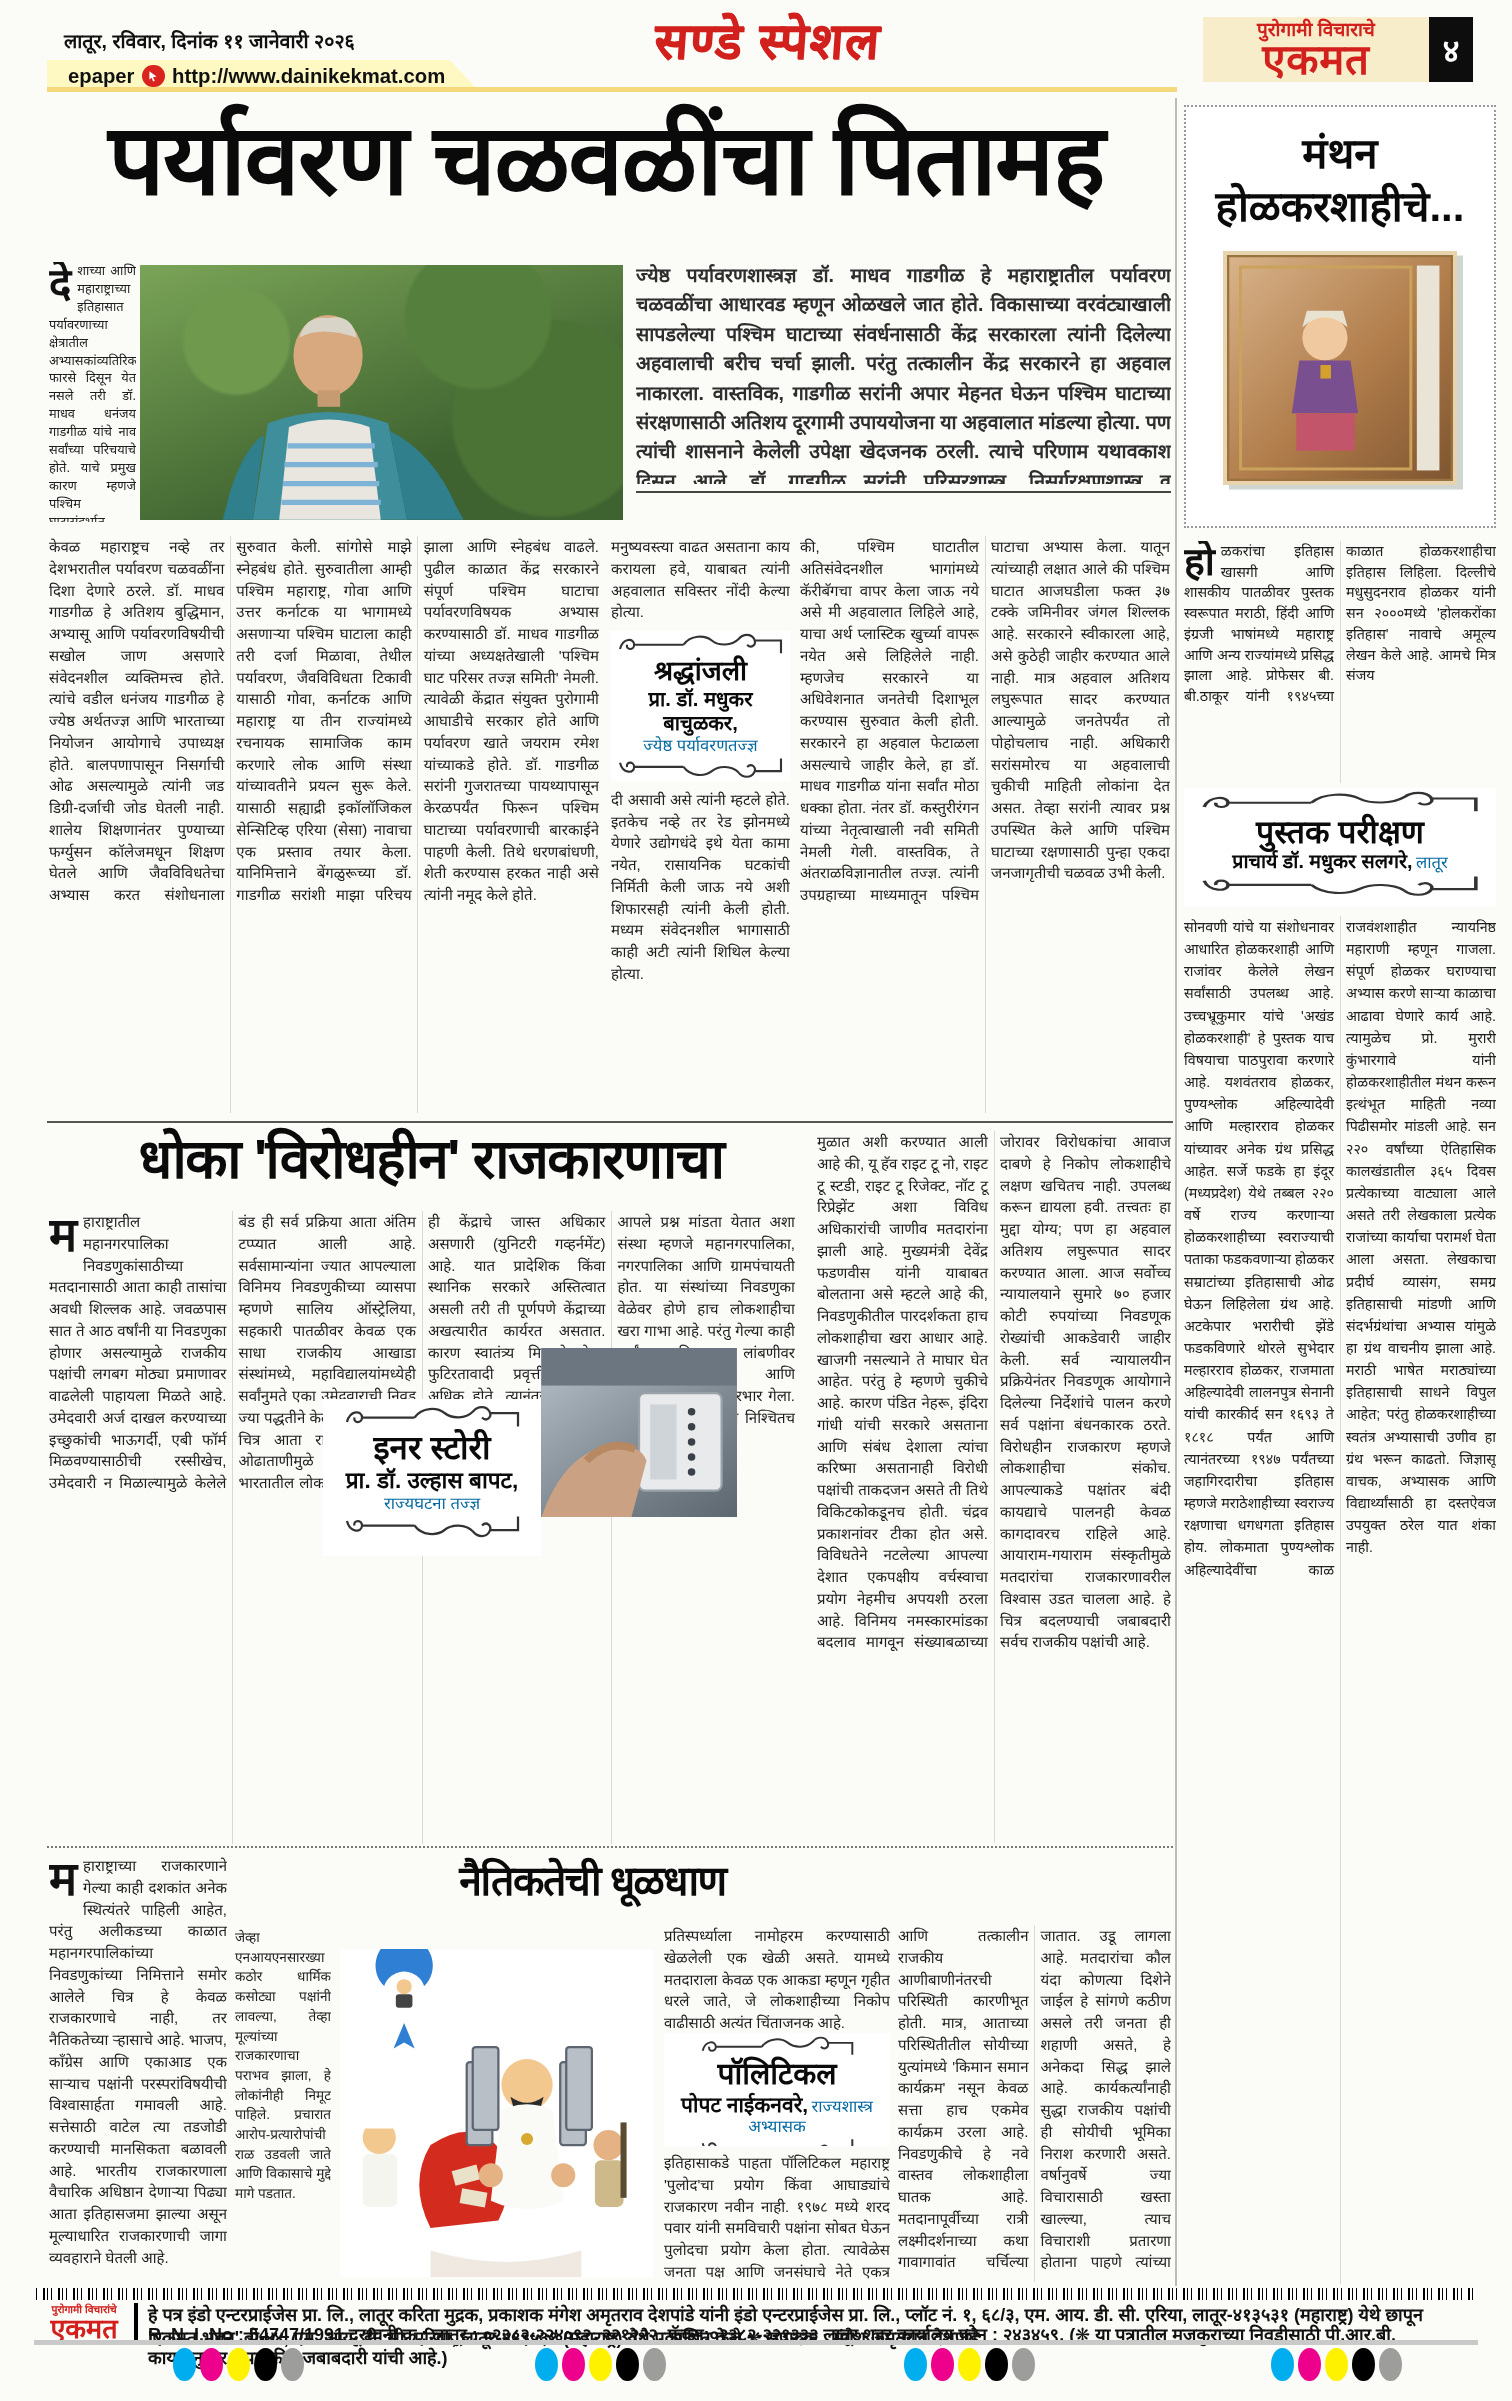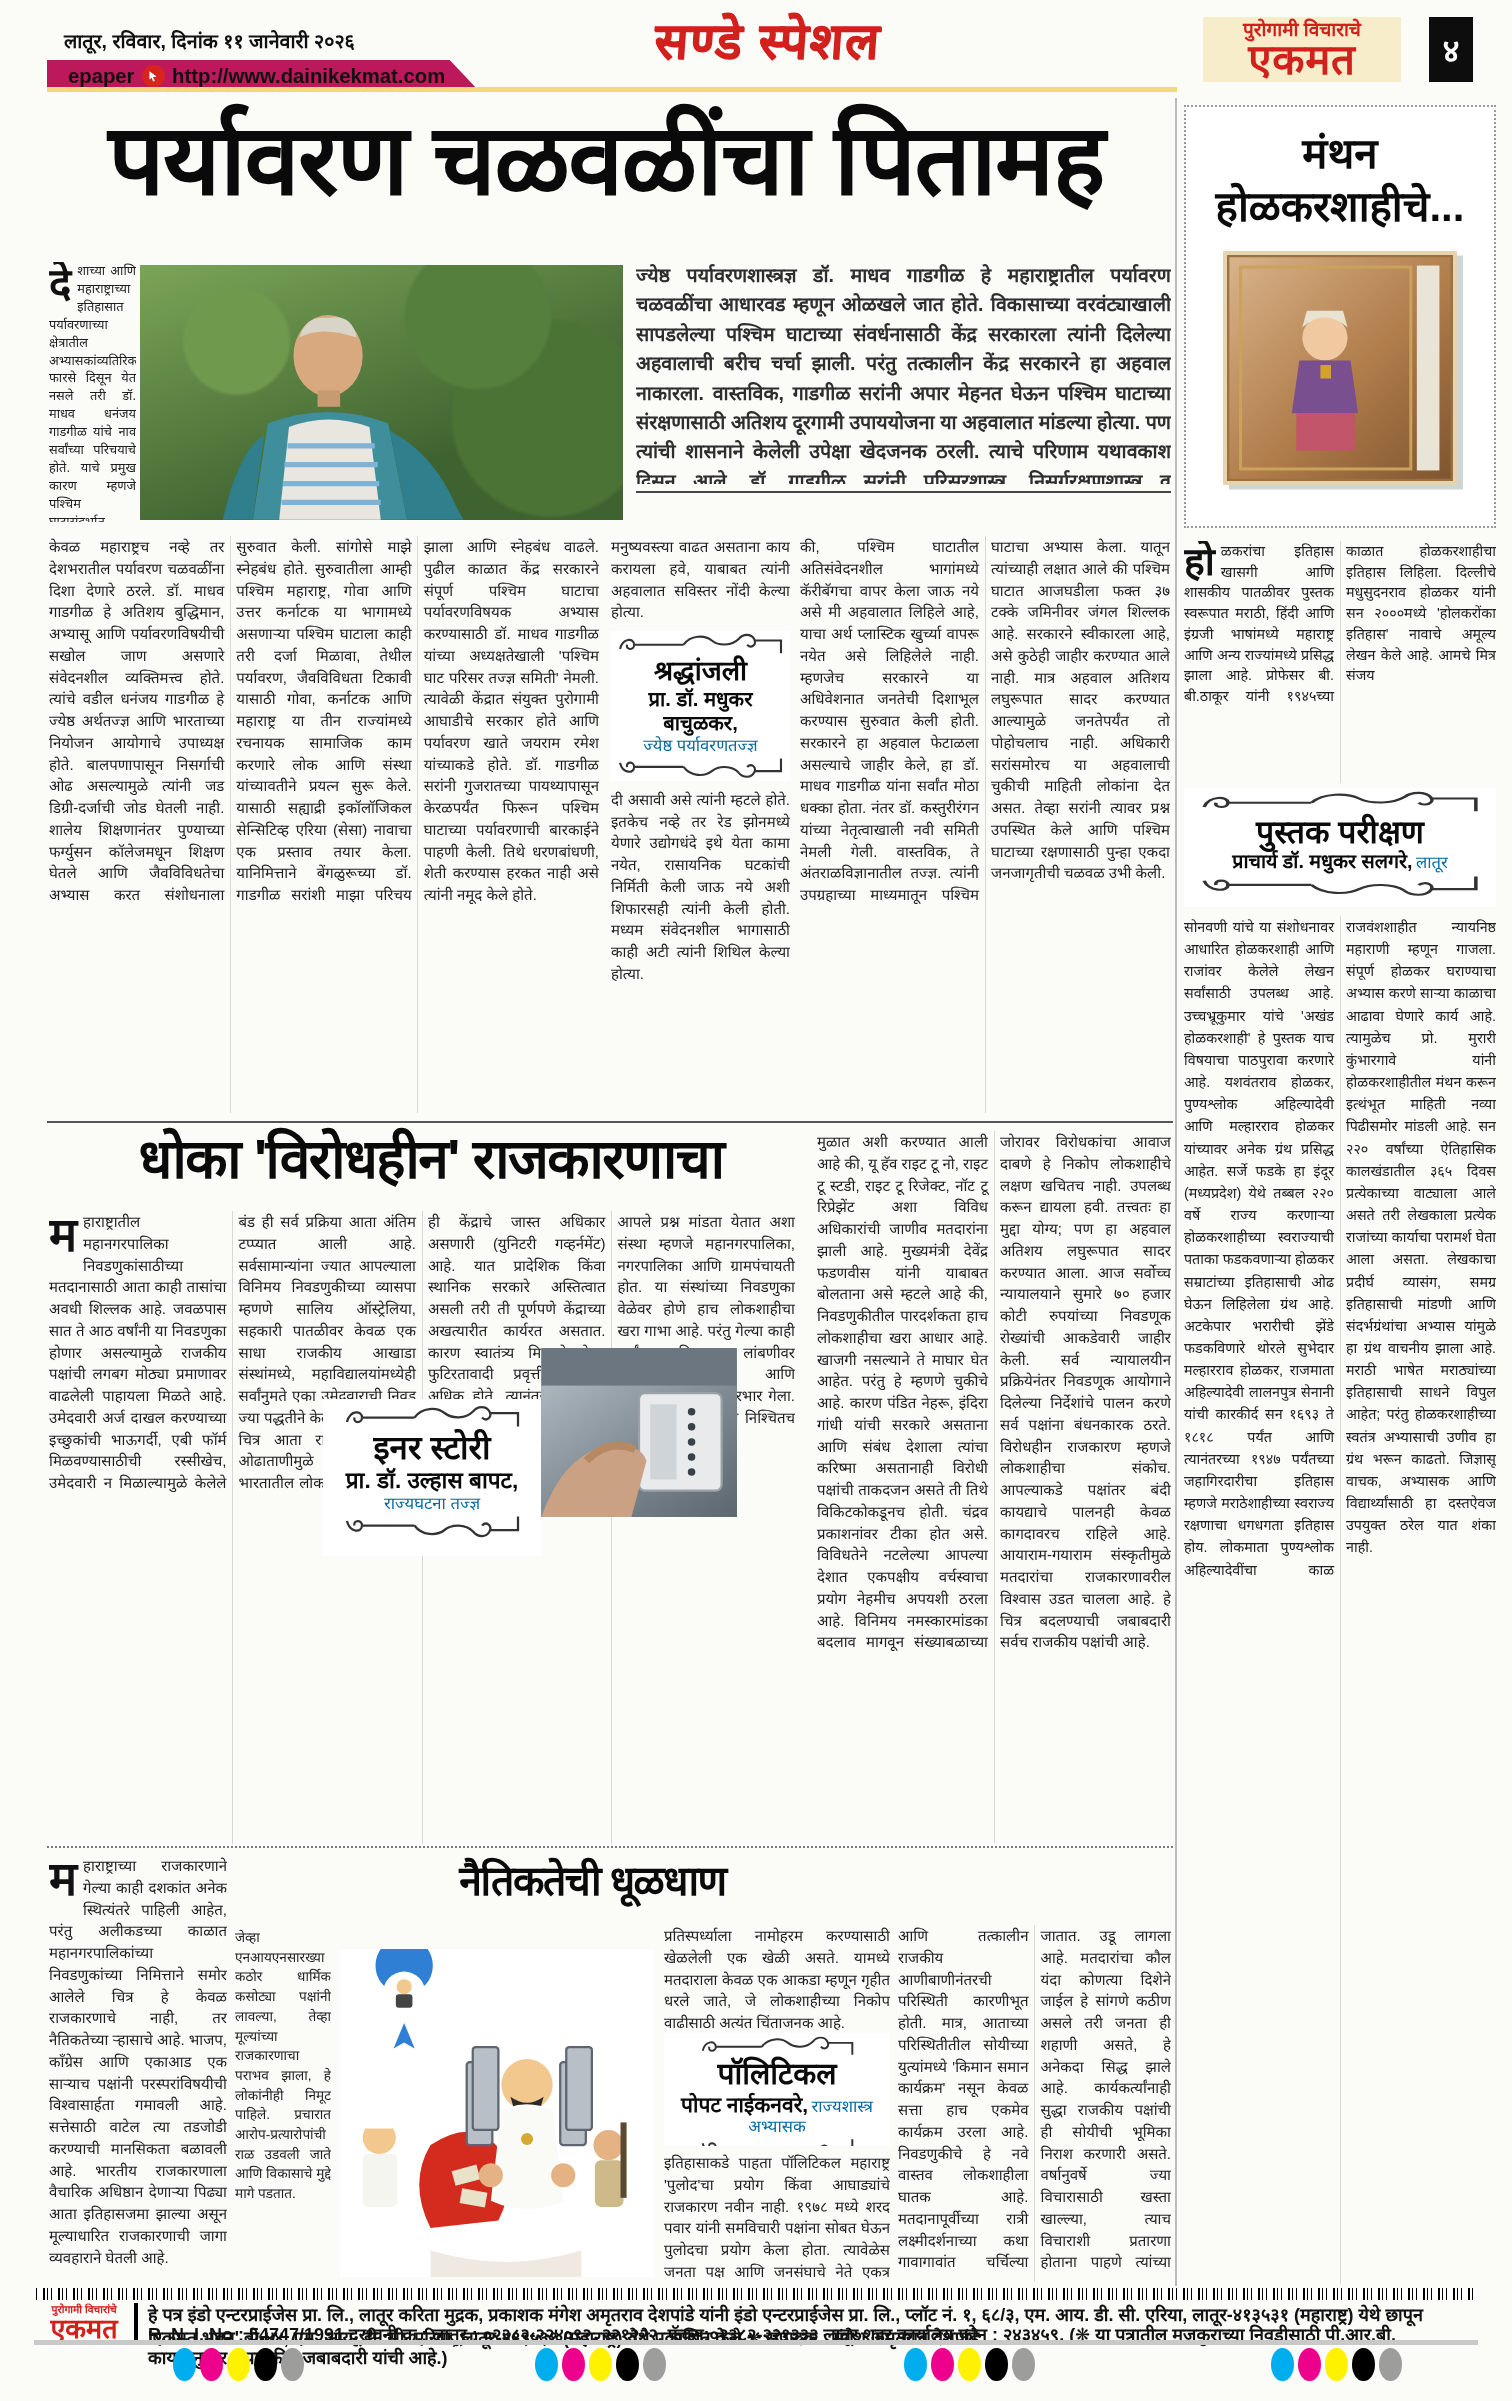--- a/index.html
+++ b/index.html
@@ -4,30 +4,30 @@
 <style>
   html,body{margin:0;padding:0;}
   body{
     width:1512px;height:2401px;position:relative;background:#fbfbf8;
     font-family:"Liberation Sans","DejaVu Sans",sans-serif;color:#1c1c1c;
     overflow:hidden;
   }
   .abs{position:absolute;}
   
   .dateline{left:64px;top:27px;font-size:19.6px;font-weight:bold;color:#111;}
-  .epaper-ribbon{left:47px;top:60px;width:433px;height:32px;background:#be185d;
+  .epaper-ribbon{left:47px;top:60px;width:433px;height:32px;background:#fef9c3;
     clip-path:polygon(0 0,93% 0,100% 100%,0 100%);display:flex;align-items:center;gap:7.5px;padding-left:21px;box-sizing:border-box;}
   .epaper-label{font-size:20.3px;font-weight:bold;color:#111;}
   .epaper-url{font-size:20.3px;font-weight:bold;color:#111;}
   .cursor-badge{width:22.6px;height:22.6px;border-radius:50%;background:#d8231f;display:flex;align-items:center;justify-content:center;}
   .cursor-badge svg{width:12px;height:12px;}
   .header-rule{left:47px;top:87px;width:1130px;height:5.3px;background:#f3d87c;}
   .edition-title{left:602px;top:4.5px;width:331px;text-align:center;font-size:50px;font-weight:bold;
     color:#d2201c;transform:skewX(-4deg);letter-spacing:1.5px;text-shadow:0.8px 0.8px 0 #d2201c;}
-  .masthead-box{left:1203px;top:16.6px;width:198px;height:65px;background:#f8edcb;text-align:center;padding-top:3px;box-sizing:border-box;}
+  .masthead-box{left:1203px;top:16.6px;width:226px;height:65px;background:#f8edcb;text-align:center;padding-top:3px;box-sizing:border-box;}
   .masthead-tagline{font-size:19px;font-weight:bold;color:#d2201c;line-height:1.0;}
   .masthead-name{font-size:42px;font-weight:bold;color:#d2201c;line-height:1.0;letter-spacing:0.8px;}
   .pageno-box{left:1429px;top:16.6px;width:44px;height:65px;background:#0d0d0d;color:#fff;
     display:flex;align-items:center;justify-content:center;font-size:32px;font-weight:bold;}
   
   .headline{font-weight:bold;color:#0a0a0a;line-height:1.05;letter-spacing:-1.5px;}
   .col-text{font-size:15px;line-height:1.45;text-align:justify;color:#1d1d1d;overflow:hidden;}
   .cols3{column-count:3;column-gap:12px;column-rule:0.8px solid #d8d8d4;}
   .cols2{column-count:2;column-gap:12px;column-rule:0.8px solid #d8d8d4;}
   .cols4{column-count:4;column-gap:12px;column-rule:0.8px solid #d8d8d4;}

